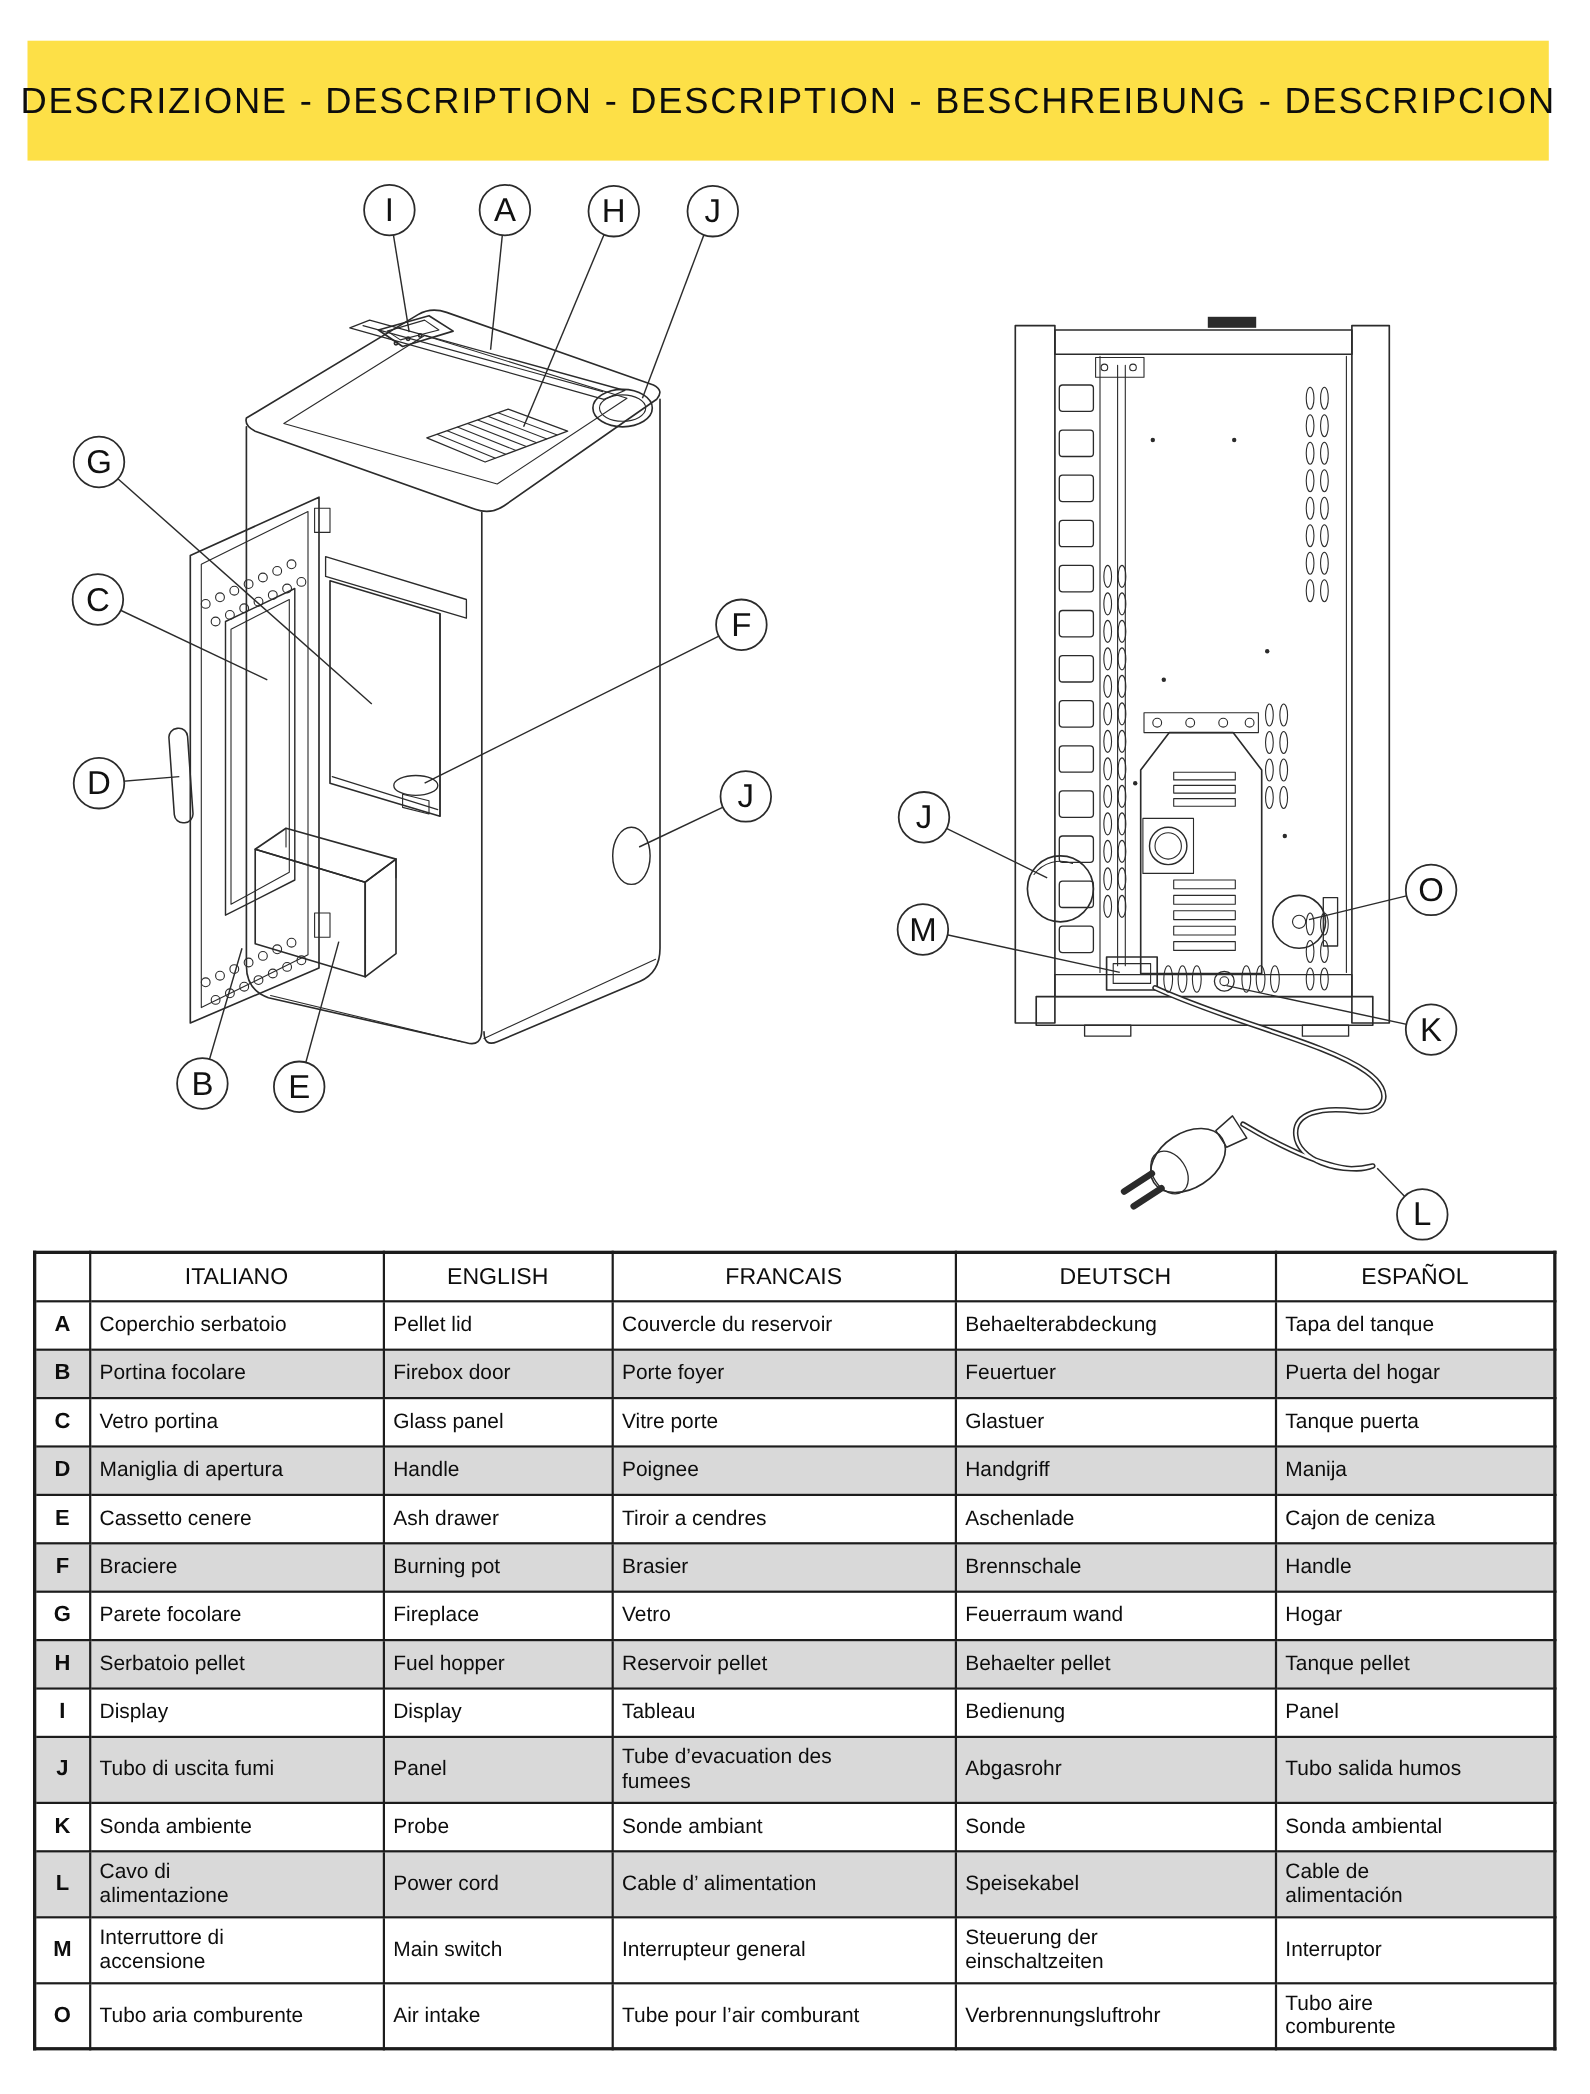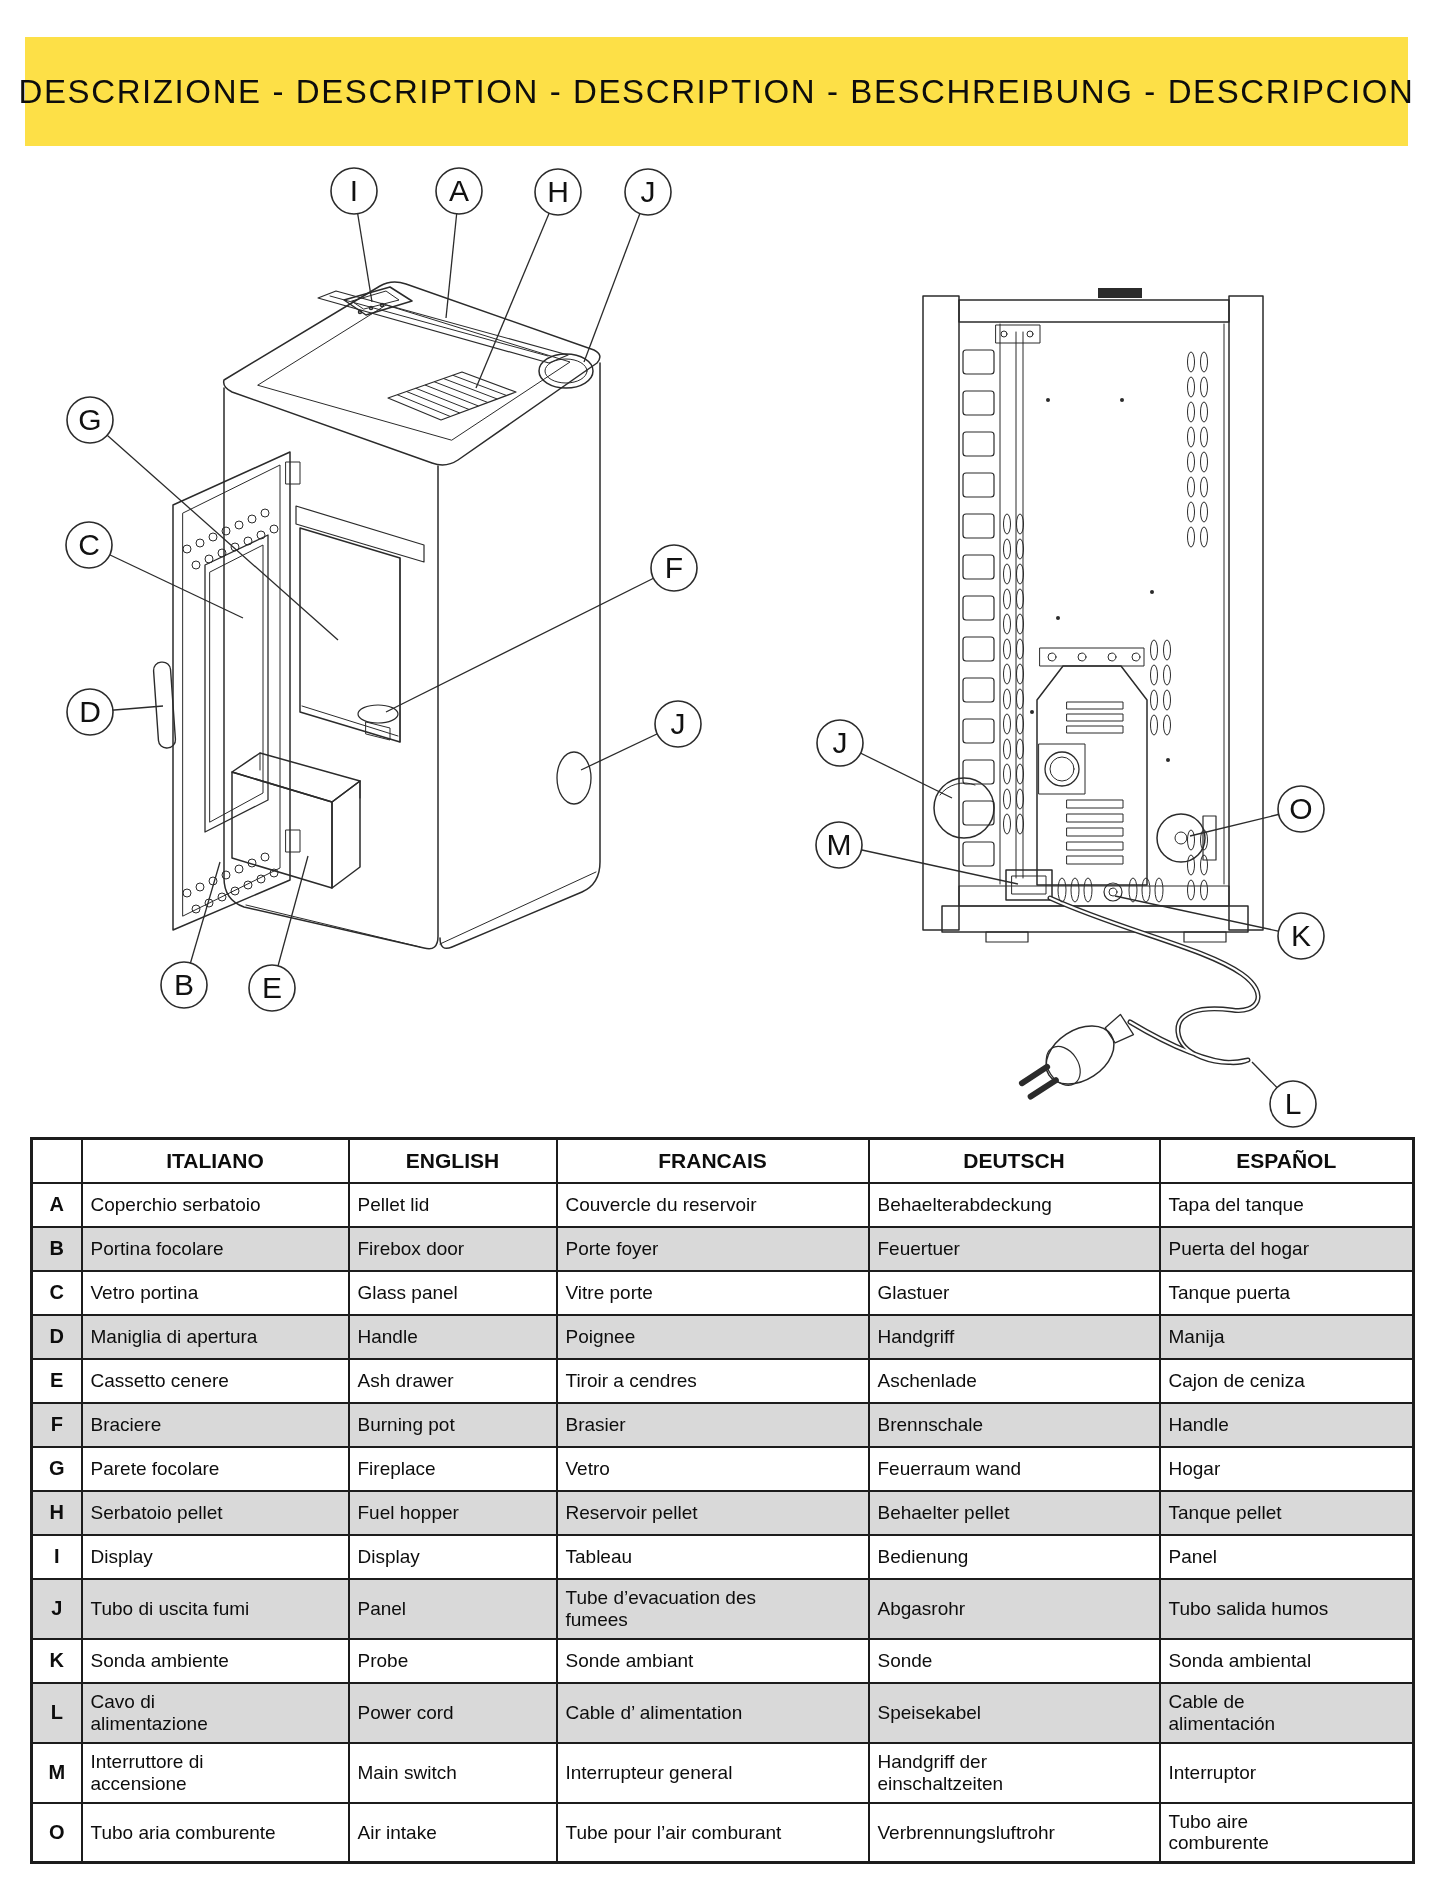--- a/index.html
+++ b/index.html
@@ -7,21 +7,21 @@
        font-family:"Liberation Sans",sans-serif;overflow:hidden;}
   .title-bar{position:absolute;left:25px;top:37px;width:1383px;height:109px;
        background:#fde047;display:flex;align-items:center;justify-content:center;}
   .title-bar span{font-size:33px;letter-spacing:1.6px;color:#0d0d0d;white-space:nowrap;}
   svg.diagram{position:absolute;left:0;top:0;width:1445px;height:1904px;}
   table.desc{position:absolute;left:30px;top:1137px;width:1382px;
        border-collapse:collapse;table-layout:fixed;border:3px solid #1c1c1c;}
   table.desc th,table.desc td{border:2px solid #1c1c1c;color:#0d0d0d;
        padding:2px 8px;vertical-align:middle;white-space:pre-line;line-height:1.13;
        overflow:hidden;}
-  table.desc th{font-weight:bold;font-size:21px;height:40px;padding:0 2px;}
+  table.desc th{font-weight:normal;font-size:21px;height:40px;padding:0 2px;}
   table.desc td{font-size:19px;}
   table.desc td.letter{font-weight:bold;text-align:center;font-size:20px;padding:0;}
   table.desc tr{height:44px;}
   table.desc tr.tall{height:60px;}
   table.desc tr.shade td{background:#d9d9d9;}
 </style>
 </head>
 <body>
 
 <div class="title-bar">
@@ -460,21 +460,21 @@
         <td>Speisekabel</td>
         <td>Cable de
 alimentación</td>
       </tr>
       <tr class="tall">
         <td class="letter">M</td>
         <td>Interruttore di
 accensione</td>
         <td>Main switch</td>
         <td>Interrupteur general</td>
-        <td>Handgriff der
+        <td>Steuerung der
 einschaltzeiten</td>
         <td>Interruptor</td>
       </tr>
       <tr class="tall">
         <td class="letter">O</td>
         <td>Tubo aria comburente</td>
         <td>Air intake</td>
         <td>Tube pour l’air comburant</td>
         <td>Verbrennungsluftrohr</td>
         <td>Tubo aire

